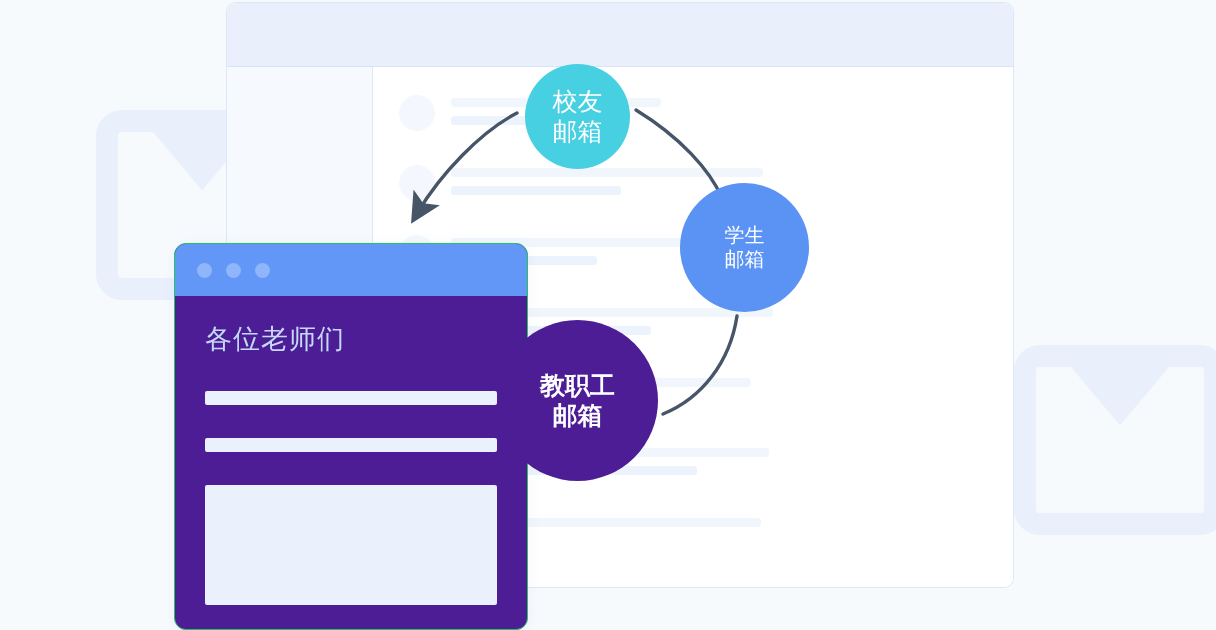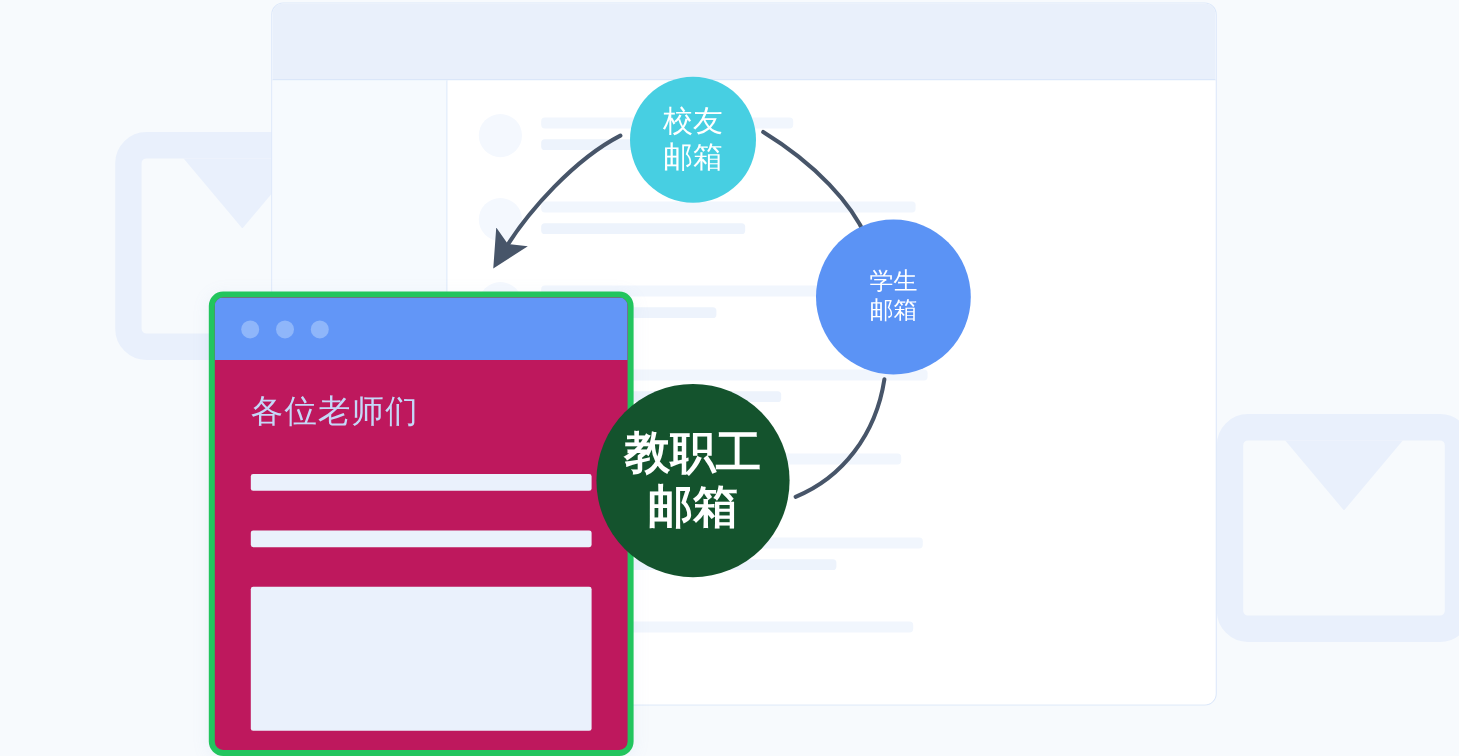--- a/index.html
+++ b/index.html
@@ -119,22 +119,22 @@
   .row-line.primary { top: 13px; }
   .row-line.secondary { top: 31px; background: #EDF3FC; }
 
   
   #front-window {
     position: absolute;
     left: 174px;
     top: 243px;
     width: 354px;
     height: 387px;
-    background: #be185d;
-    border: 5px solid #22c55e;
+    background: #4c1d95;
+    border: 1px solid #22c55e;
     border-radius: 12px;
     box-sizing: border-box;
     overflow: hidden;
     box-shadow: 0 2px 14px rgba(140, 170, 220, 0.10);
   }
   #front-titlebar {
     height: 52px;
     background: #6296F7;
     display: flex;
     align-items: center;
@@ -198,22 +198,22 @@
     width: 129px;
     height: 129px;
     background: #5B93F5;
     font-size: 20px;
   }
   #bubble-staff {
     left: 497px;
     top: 320px;
     width: 161px;
     height: 161px;
-    background: #14532d;
-    font-size: 38px;
+    background: #4c1d95;
+    font-size: 25px;
     font-weight: bold;
   }
 
   
   #arrows {
     position: absolute;
     left: 0;
     top: 0;
     width: 1216px;
     height: 630px;

